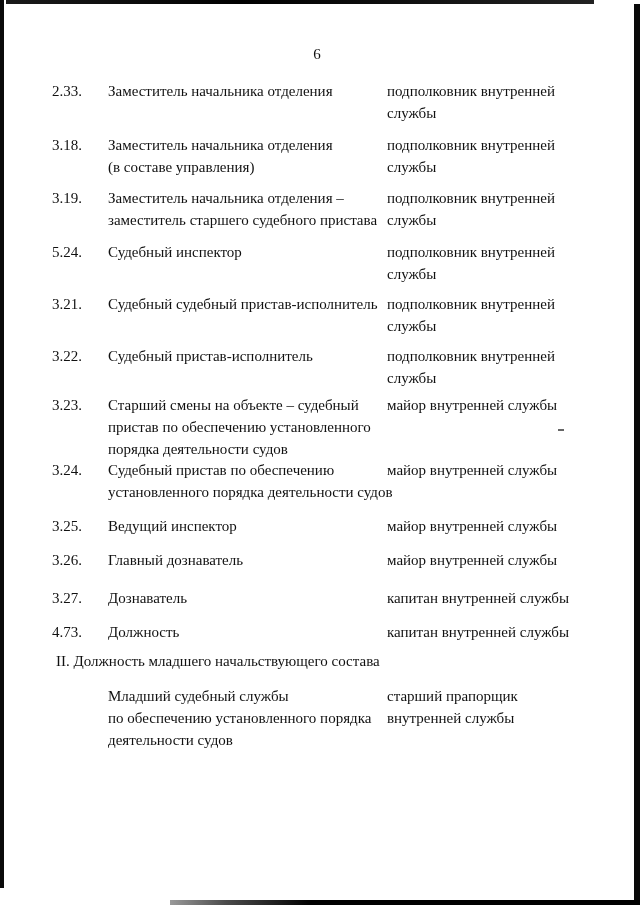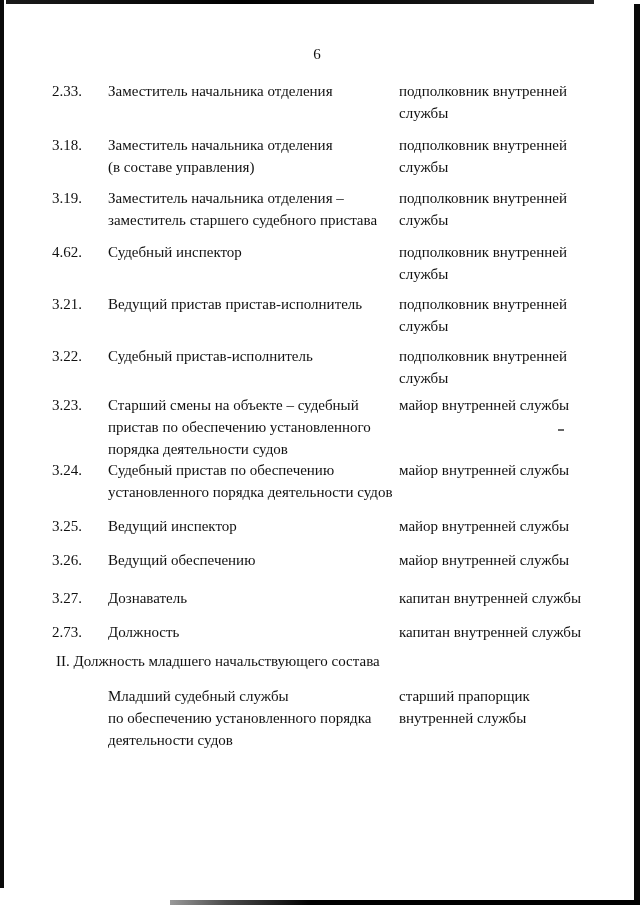--- a/index.html
+++ b/index.html
@@ -61,21 +61,21 @@
     left: 52px;
     white-space: pre;
   }
   .cell-pos {
     position: absolute;
     left: 108px;
     white-space: pre;
   }
   .cell-rank {
     position: absolute;
-    left: 399px;
+    left: 387px;
     white-space: pre;
   }
   .section-heading {
     position: absolute;
     top: 650px;
     left: 56px;
     width: 580px;
     white-space: pre;
   }
 </style>
@@ -109,29 +109,29 @@
 
   <div class="row" style="top:187px">
     <span class="cell-num">3.19.</span>
     <div class="cell-pos">Заместитель начальника отделения –
 заместитель старшего судебного пристава</div>
     <div class="cell-rank">подполковник внутренней
 службы</div>
   </div>
 
   <div class="row" style="top:241px">
-    <span class="cell-num">4.62.</span>
+    <span class="cell-num">5.24.</span>
     <div class="cell-pos">Судебный инспектор</div>
     <div class="cell-rank">подполковник внутренней
 службы</div>
   </div>
 
   <div class="row" style="top:293px">
     <span class="cell-num">3.21.</span>
-    <div class="cell-pos">Ведущий пристав пристав-исполнитель</div>
+    <div class="cell-pos">Судебный судебный пристав-исполнитель</div>
     <div class="cell-rank">подполковник внутренней
 службы</div>
   </div>
 
   <div class="row" style="top:345px">
     <span class="cell-num">3.22.</span>
     <div class="cell-pos">Судебный пристав-исполнитель</div>
     <div class="cell-rank">подполковник внутренней
 службы</div>
   </div>
@@ -152,32 +152,32 @@
   </div>
 
   <div class="row" style="top:515px">
     <span class="cell-num">3.25.</span>
     <div class="cell-pos">Ведущий инспектор</div>
     <div class="cell-rank">майор внутренней службы</div>
   </div>
 
   <div class="row" style="top:549px">
     <span class="cell-num">3.26.</span>
-    <div class="cell-pos">Ведущий обеспечению</div>
+    <div class="cell-pos">Главный дознаватель</div>
     <div class="cell-rank">майор внутренней службы</div>
   </div>
 
   <div class="row" style="top:587px">
     <span class="cell-num">3.27.</span>
     <div class="cell-pos">Дознаватель</div>
     <div class="cell-rank">капитан внутренней службы</div>
   </div>
 
   <div class="row" style="top:621px">
-    <span class="cell-num">2.73.</span>
+    <span class="cell-num">4.73.</span>
     <div class="cell-pos">Должность</div>
     <div class="cell-rank">капитан внутренней службы</div>
   </div>
 
   <div class="section-heading">II. Должность младшего начальствующего состава</div>
 
   <div class="row" style="top:685px">
     <div class="cell-pos">Младший судебный службы
 по обеспечению установленного порядка
 деятельности судов</div>

